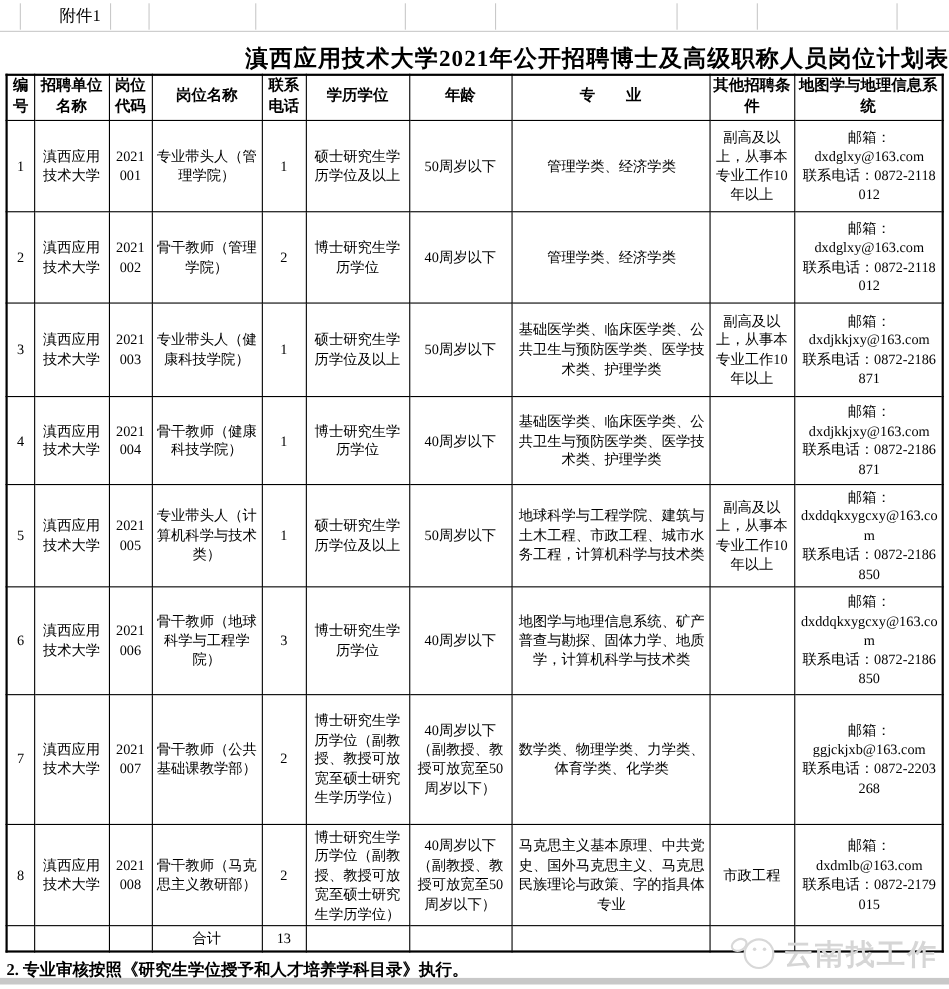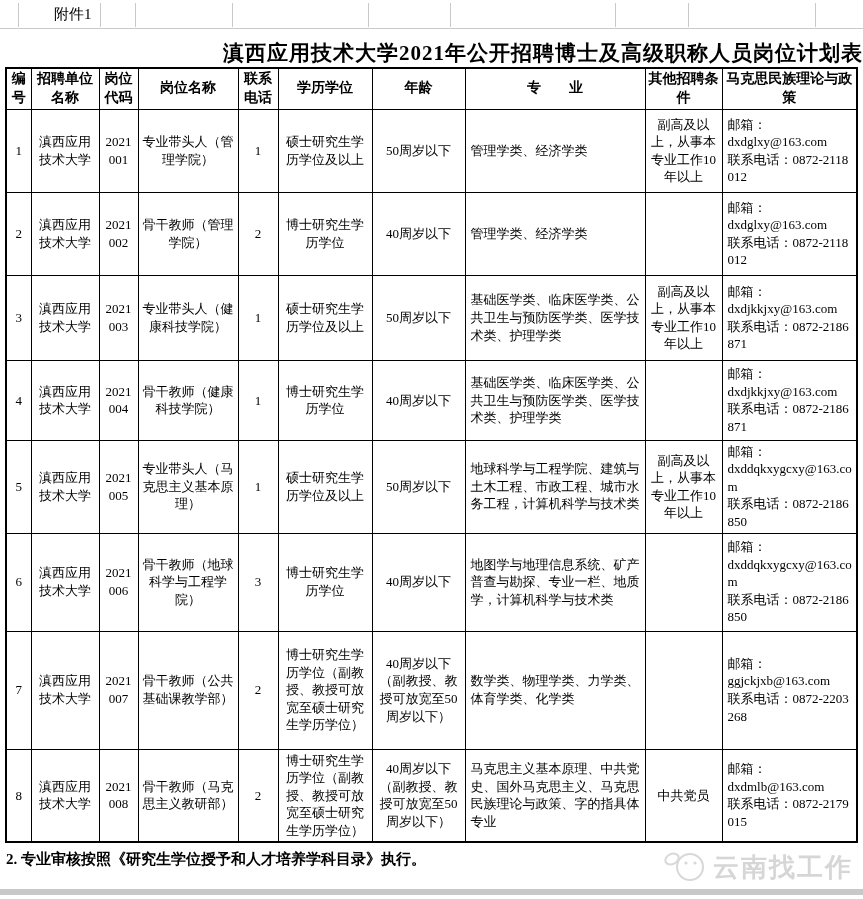--- a/index.html
+++ b/index.html
@@ -46,26 +46,26 @@
     overflow:hidden;
   }
   table{border:2px solid #000;}
   th{
     font-weight:bold;
     font-size:14px;
     padding:1px 2px;
   }
   td.pre{white-space:pre-line;text-align:center;}
   td.contact{
-    text-align:left;
+    text-align:center;
     white-space:pre-line;
     word-break:break-all;
     padding-left:5px;
   }
-  td.major{text-align:left;padding-left:5px;}
+  td.major{text-align:center;padding-left:5px;}
   
   .notes{
     margin:6px 0 0 6px;
     font-weight:bold;
     font-size:15px;
     line-height:1.4;
     width:700px;
   }
   
   .watermark{
@@ -126,21 +126,21 @@
       <tr style="height:34px">
     <th>编号</th>
     <th>招聘单位名称</th>
     <th>岗位代码</th>
     <th>岗位名称</th>
     <th>联系电话</th>
     <th>学历学位</th>
     <th>年龄</th>
     <th>专　　业</th>
     <th>其他招聘条件</th>
-    <th>马克思民族理论与政策</th>
+    <th>地图学与地理信息系统</th>
   </tr>
 
   <tr style="height:83px">
     <td>1</td>
     <td>滇西应用技术大学</td>
     <td class="pre">2021
 001</td>
     <td>专业带头人（管理学院）</td>
     <td>1</td>
     <td>硕士研究生学历学位及以上</td>
@@ -198,41 +198,41 @@
     <td class="contact">邮箱：
 dxdjkkjxy@163.com
 联系电话：0872-2186871</td>
   </tr>
 
   <tr style="height:92px">
     <td>5</td>
     <td>滇西应用技术大学</td>
     <td class="pre">2021
 005</td>
-    <td>专业带头人（马克思主义基本原理）</td>
+    <td>专业带头人（计算机科学与技术类）</td>
     <td>1</td>
     <td>硕士研究生学历学位及以上</td>
     <td>50周岁以下</td>
     <td class="major">地球科学与工程学院、建筑与土木工程、市政工程、城市水务工程，计算机科学与技术类</td>
     <td>副高及以上，从事本专业工作10年以上</td>
     <td class="contact">邮箱：
 dxddqkxygcxy@163.com
 联系电话：0872-2186850</td>
   </tr>
 
   <tr style="height:98px">
     <td>6</td>
     <td>滇西应用技术大学</td>
     <td class="pre">2021
 006</td>
     <td>骨干教师（地球科学与工程学院）</td>
     <td>3</td>
     <td>博士研究生学历学位</td>
     <td>40周岁以下</td>
-    <td class="major">地图学与地理信息系统、矿产普查与勘探、专业一栏、地质学，计算机科学与技术类</td>
+    <td class="major">地图学与地理信息系统、矿产普查与勘探、固体力学、地质学，计算机科学与技术类</td>
     <td></td>
     <td class="contact">邮箱：
 dxddqkxygcxy@163.com
 联系电话：0872-2186850</td>
   </tr>
 
   <tr style="height:118px">
     <td>7</td>
     <td>滇西应用技术大学</td>
     <td class="pre">2021
@@ -251,26 +251,38 @@
   <tr style="height:92px">
     <td>8</td>
     <td>滇西应用技术大学</td>
     <td class="pre">2021
 008</td>
     <td>骨干教师（马克思主义教研部）</td>
     <td>2</td>
     <td>博士研究生学历学位（副教授、教授可放宽至硕士研究生学历学位）</td>
     <td>40周岁以下（副教授、教授可放宽至50周岁以下）</td>
     <td class="major">马克思主义基本原理、中共党史、国外马克思主义、马克思民族理论与政策、字的指具体专业</td>
-    <td>中共党员</td>
+    <td>市政工程</td>
     <td class="contact">邮箱：
 dxdmlb@163.com
 联系电话：0872-2179015</td>
   </tr>
 
+  <tr style="height:22px">
+    <td></td>
+    <td></td>
+    <td></td>
+    <td>合计</td>
+    <td>13</td>
+    <td></td>
+    <td></td>
+    <td></td>
+    <td></td>
+    <td></td>
+  </tr>
 </tbody>
   </table>
 
 <div class="notes">
   <div>2. 专业审核按照《研究生学位授予和人才培养学科目录》执行。</div>
 </div>
 
 <div class="watermark">
   <span>
     <svg width="44" height="34" viewBox="0 0 44 34">

